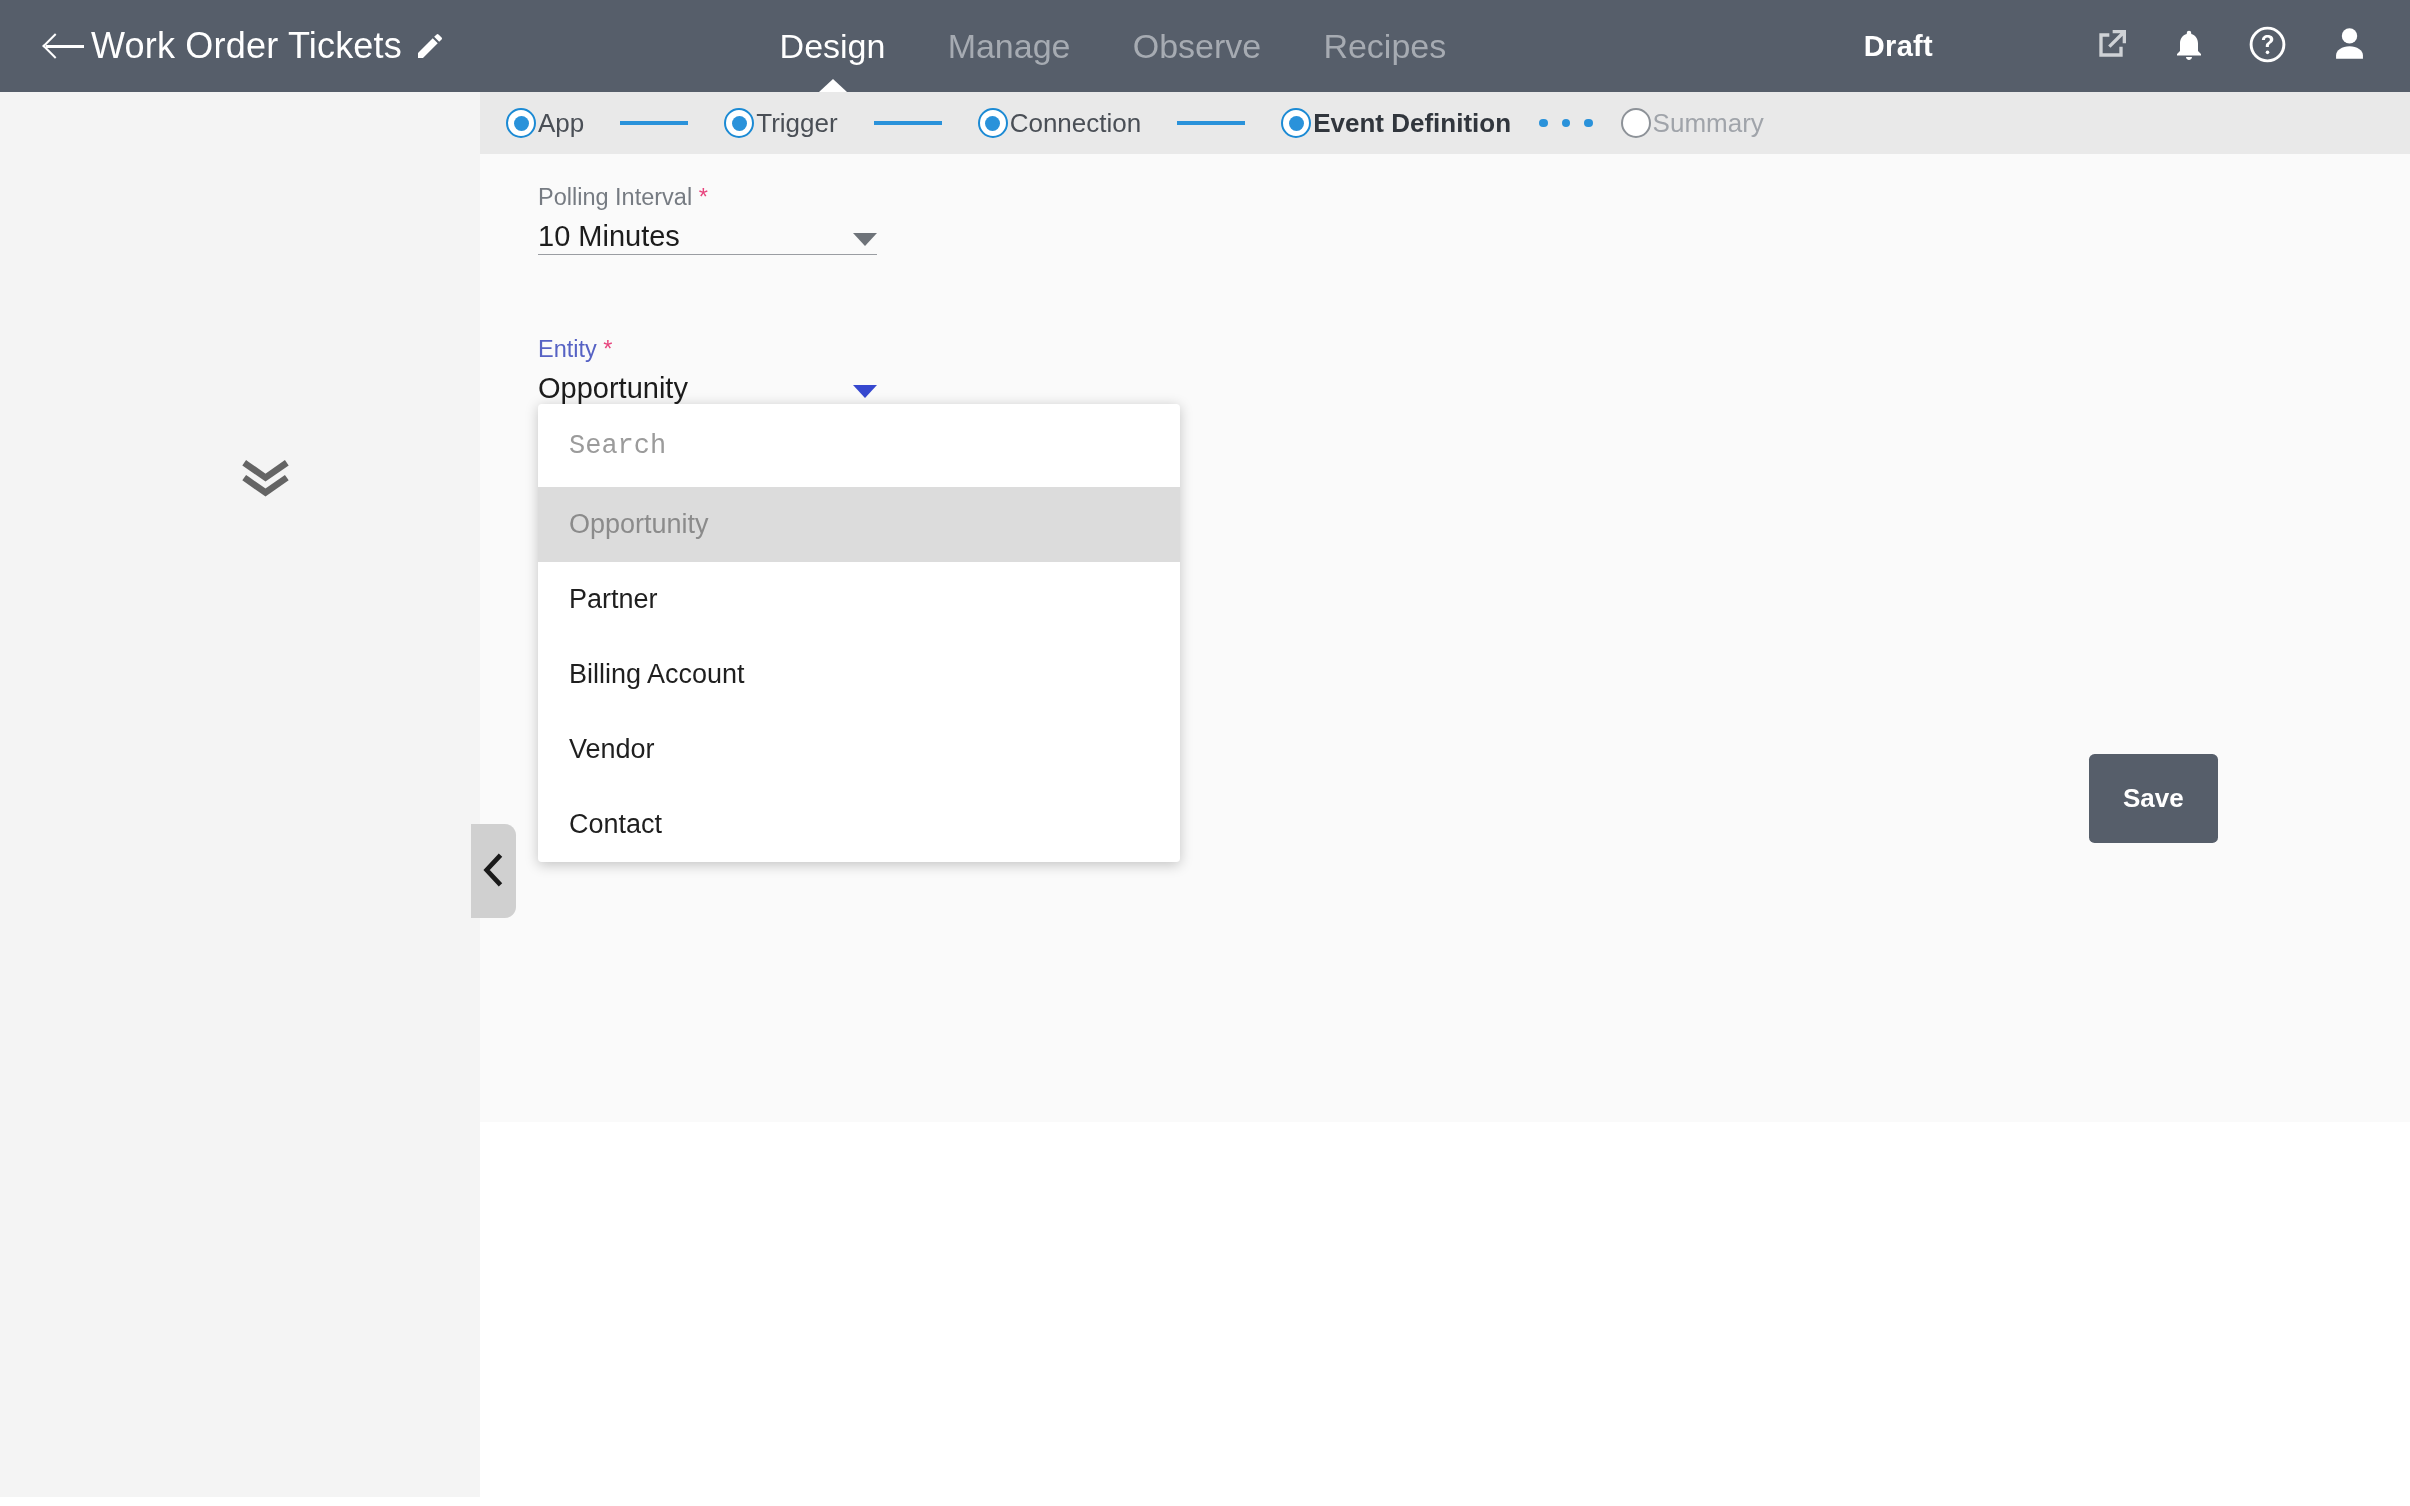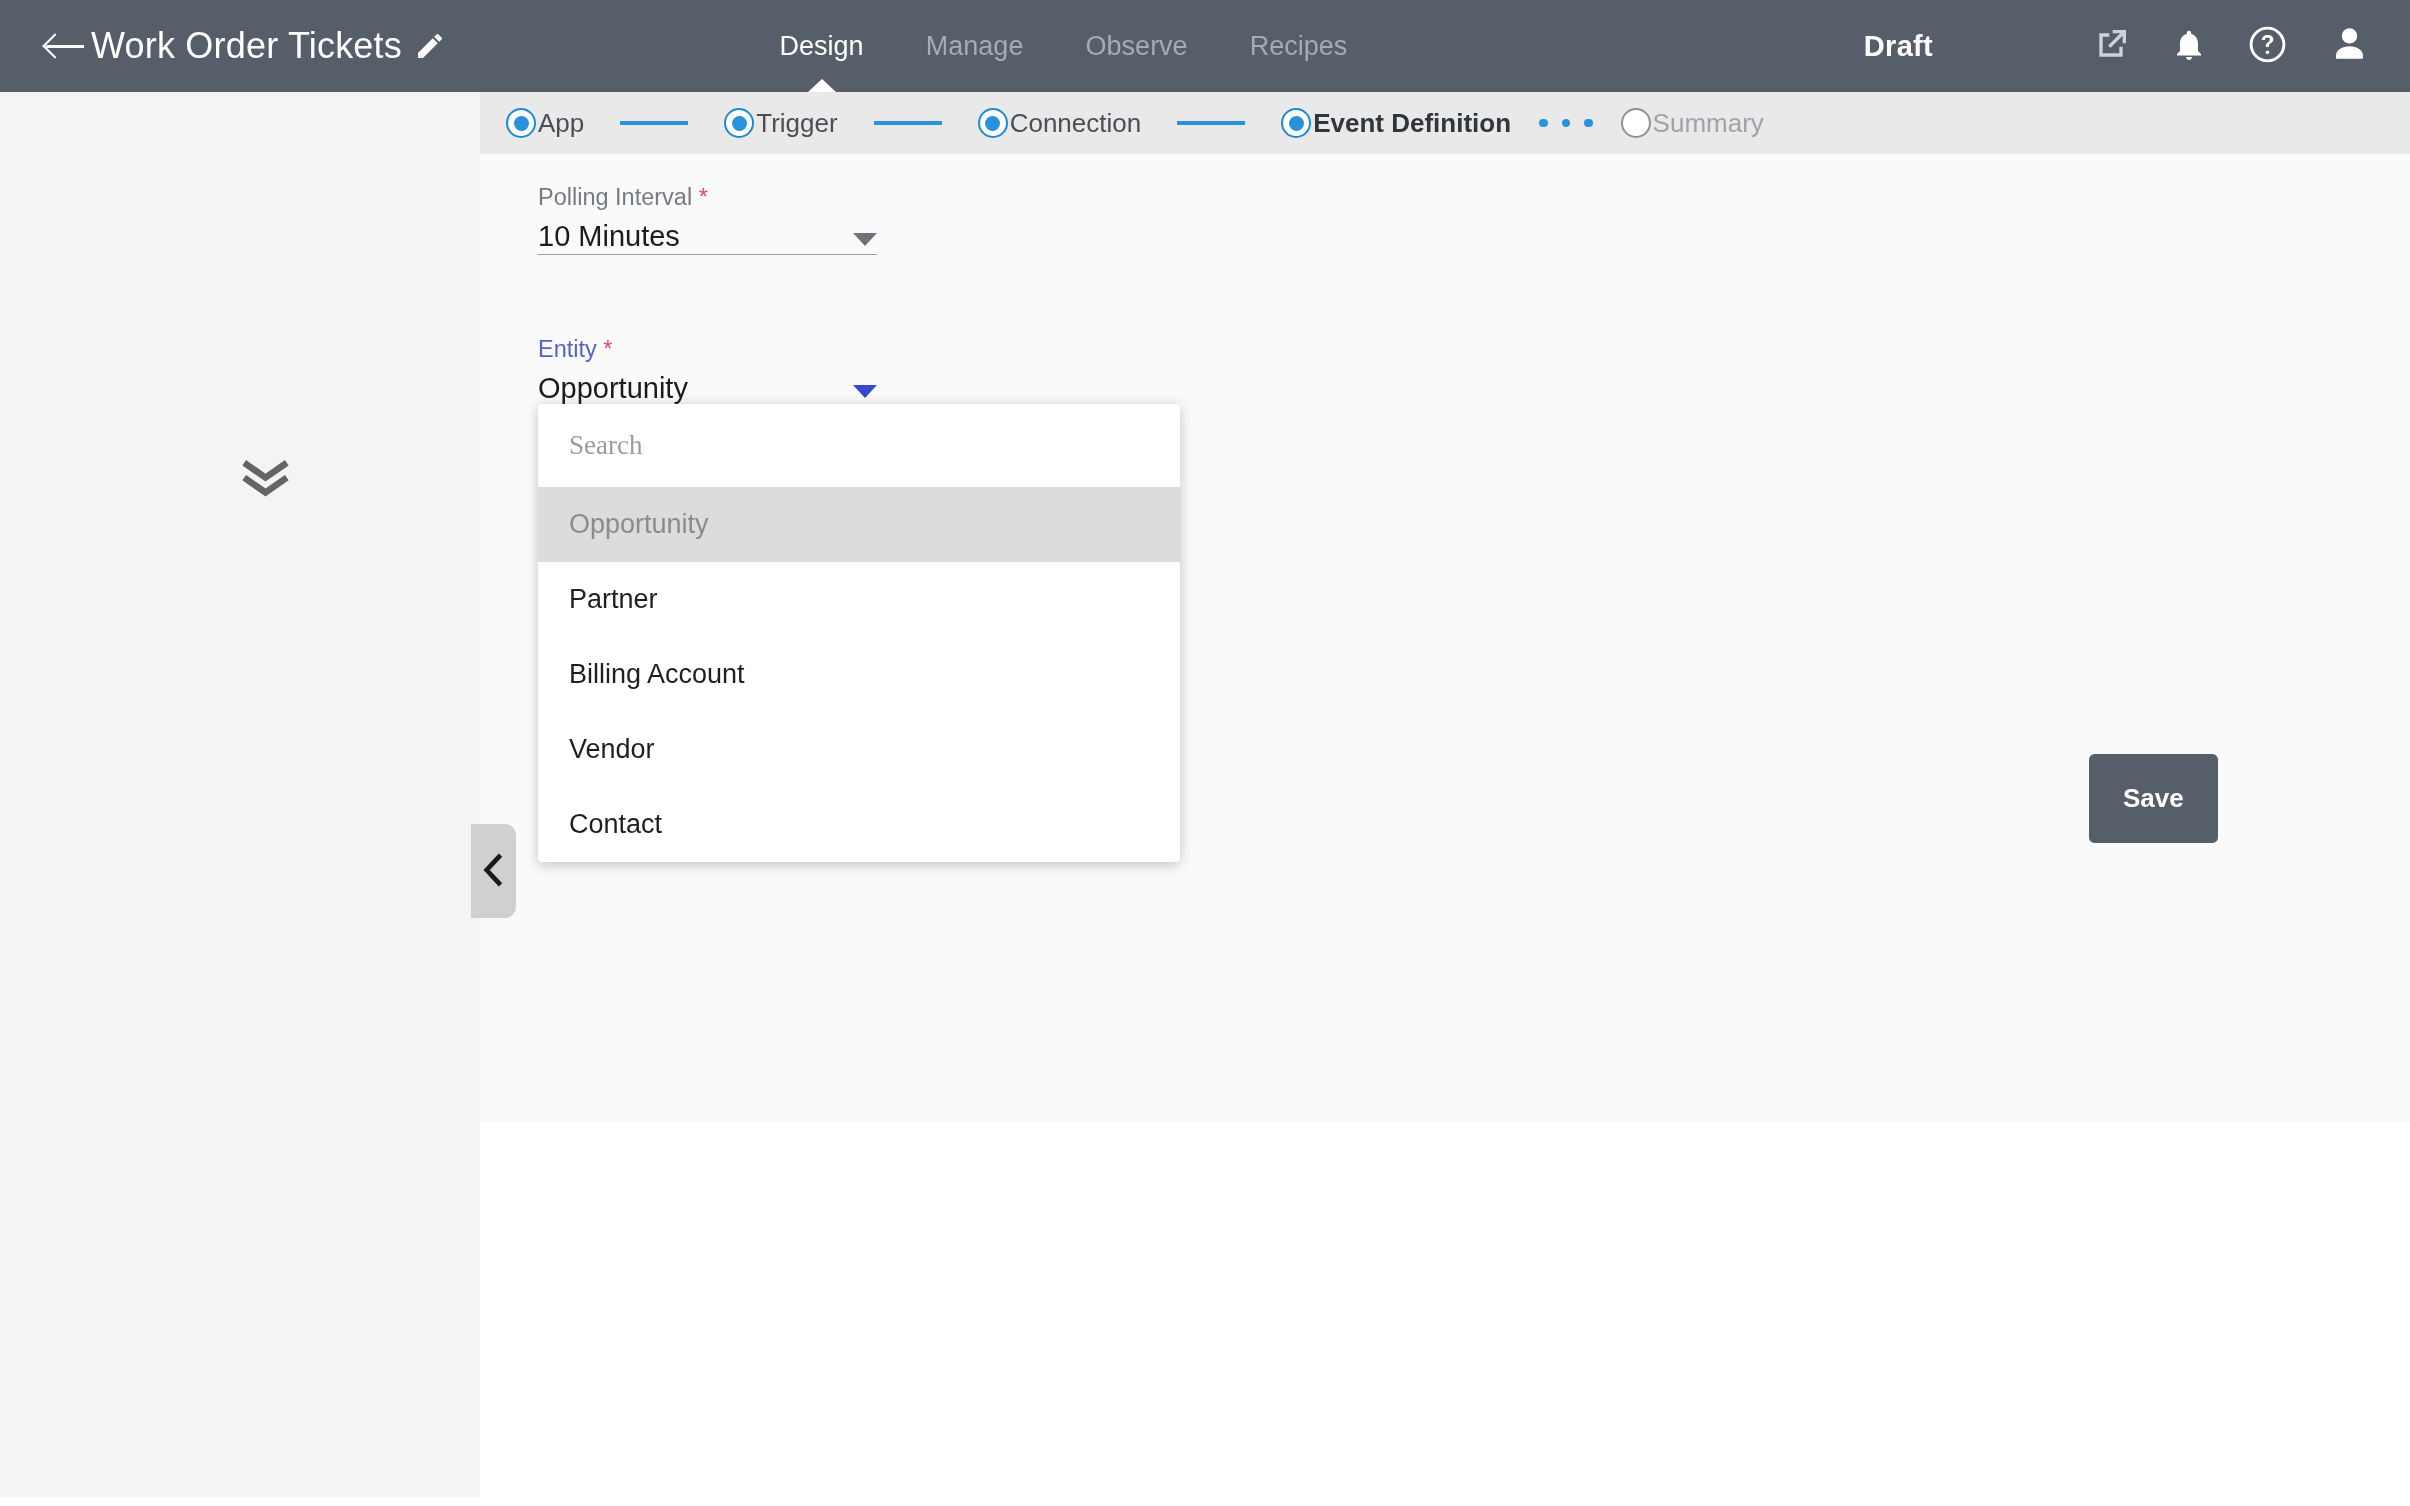--- a/index.html
+++ b/index.html
@@ -47,21 +47,21 @@
   }
   .pencil-icon {
     width: 32px; height: 32px; flex: 0 0 auto;
     cursor: pointer; margin-left: 5.6px;
   }
   .hdr-tabs {
     display: flex; align-items: center; gap: 51px;
     position: absolute; left: 774px; top: 0; height: 92px;
   }
   .tab {
-    font-size: 27px; color: #a6abb2; cursor: pointer;
+    font-size: 34px; color: #a6abb2; cursor: pointer;
     position: relative; height: 92px; display: flex;
     align-items: center; padding: 0 5.6px;
   }
   .tab.active { color: #ffffff; }
   .tab.active::after {
     content: ""; position: absolute;
     bottom: 0; left: 50%; margin-left: -14px;
     width: 0; height: 0;
     border-left: 14px solid transparent;
     border-right: 14px solid transparent;
@@ -206,21 +206,21 @@
     overflow: hidden;
     z-index: 20;
   }
   .dd-search {
     height: 83px; display: flex; align-items: center;
     padding: 0 31px;
   }
   .dd-search input {
     border: none; outline: none; background: transparent;
     font-size: 27px; color: #2b2b2b;
-    font-family: Liberation Serif, serif;
+    font-family: Liberation Mono, monospace;
     width: 100%;
   }
   .dd-search input::placeholder { color: #9b9b9b; }
   .dd-option {
     height: 75px; display: flex; align-items: center;
     padding: 0 31px;
     font-size: 27px; color: #1f1f1f;
     cursor: pointer;
   }
   .dd-option.selected { background: #dcdcdc; color: #8b8b8b; }

